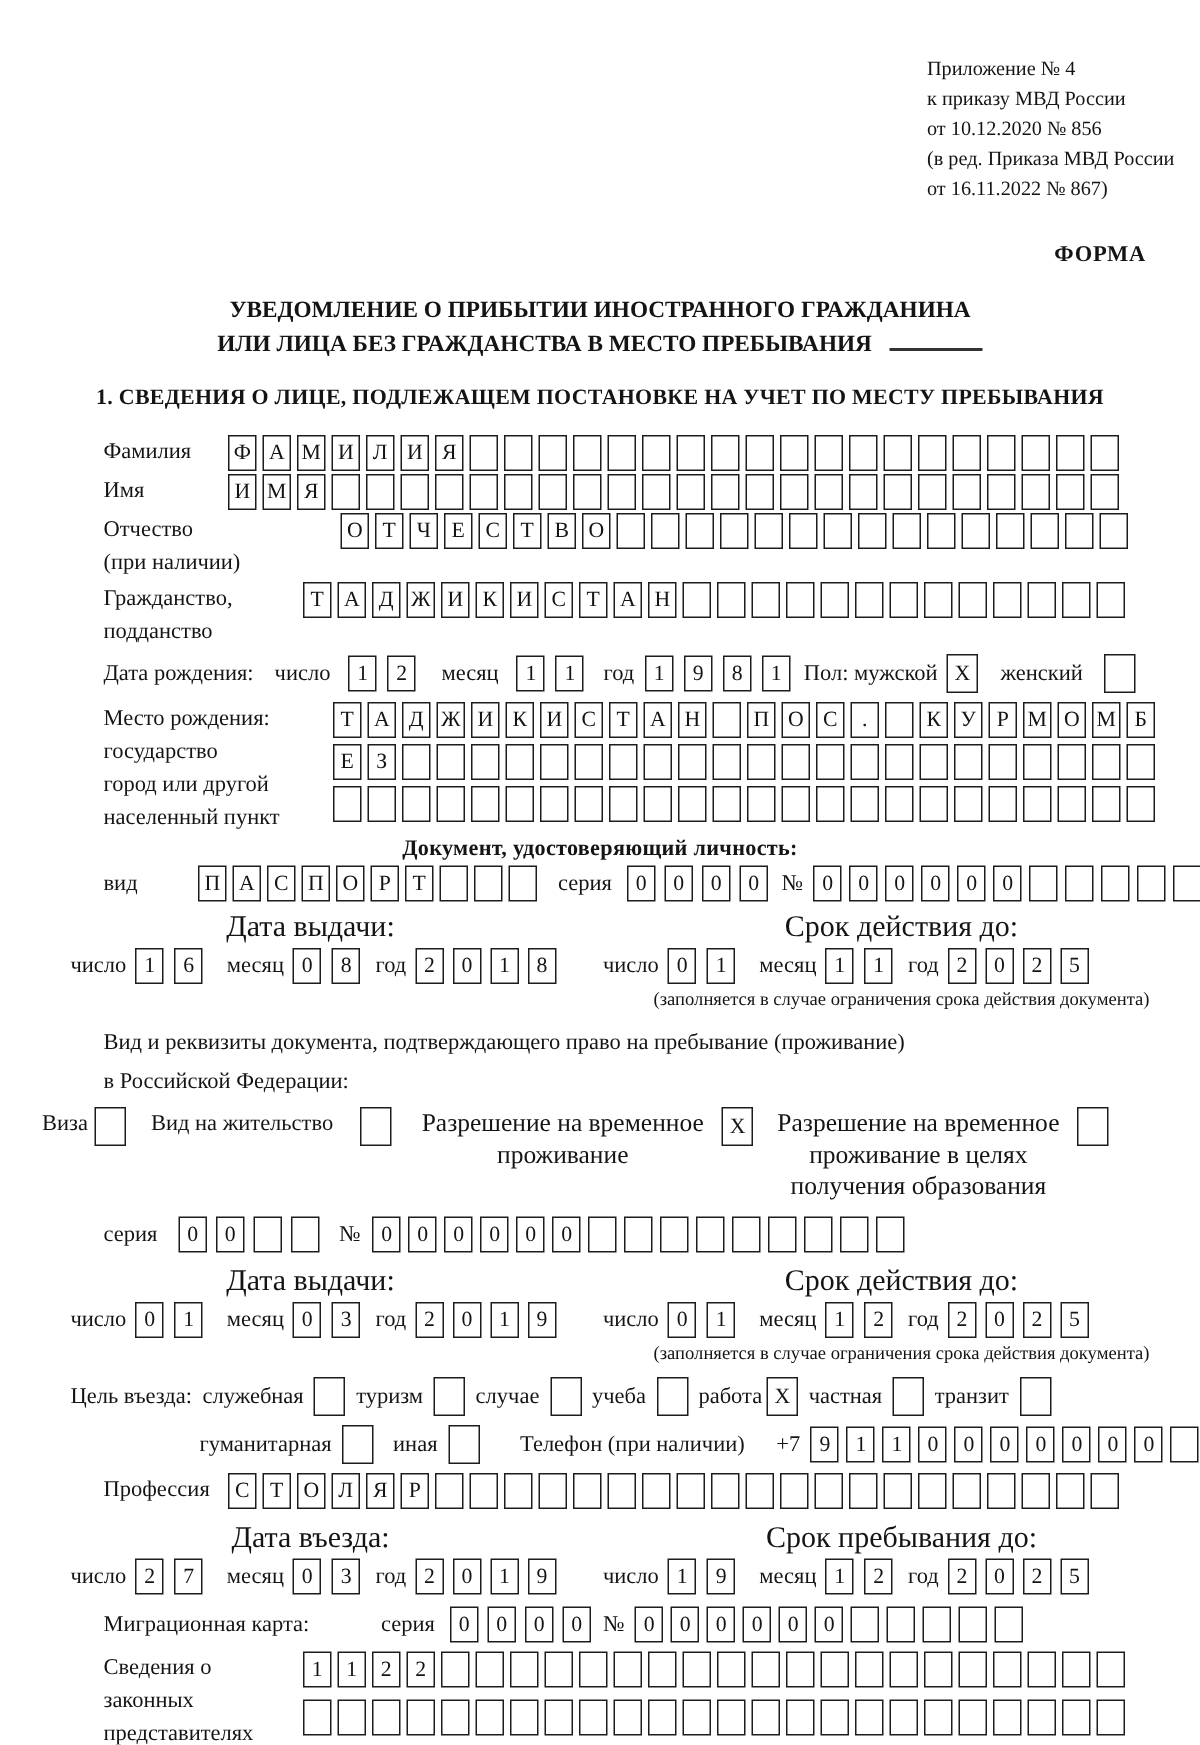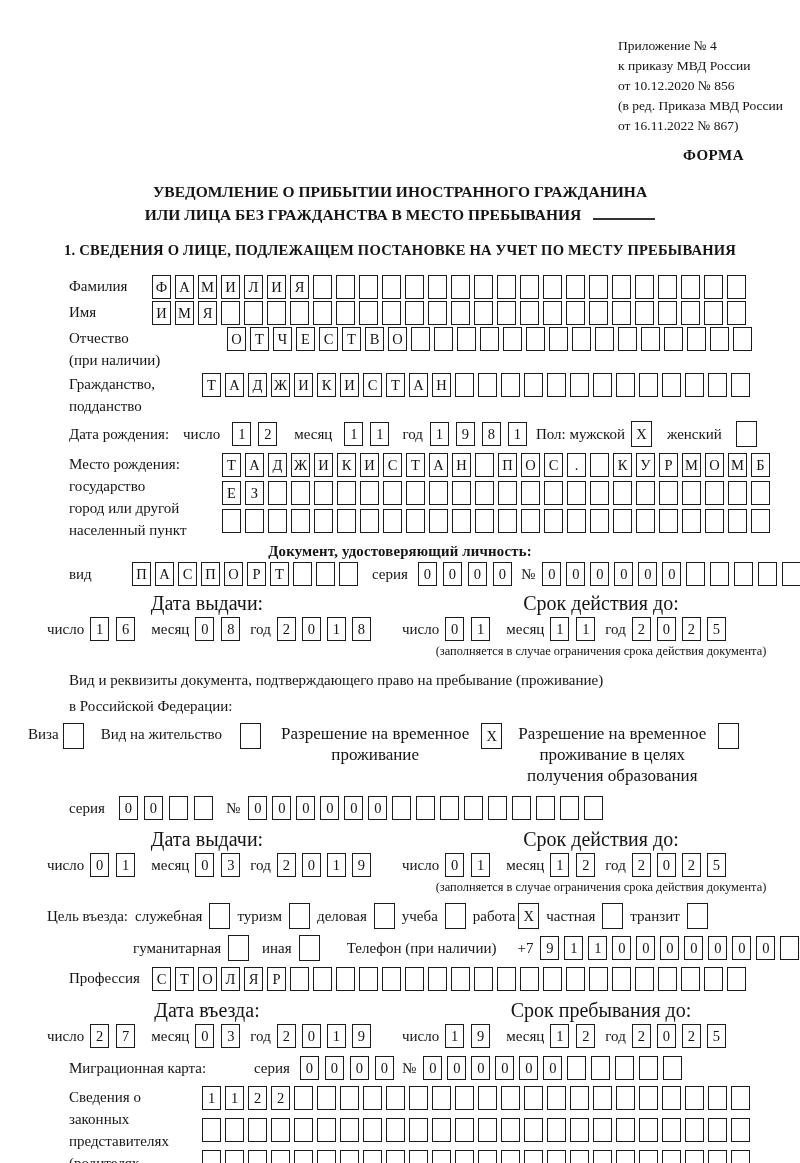--- a/index.html
+++ b/index.html
@@ -5,21 +5,21 @@
   html,body{margin:0;padding:0;background:#fff;}
   body{
     width:800px;height:1163px;
     font-family:"Liberation Serif", serif;
     color:#141414;
     position:relative;
     overflow:hidden;
   }
   .annex{margin:36px 0 0 618px;font-size:13.5px;line-height:20px;}
   .annex div{white-space:nowrap;}
-  .form-word{text-align:right;padding-right:56px;margin-top:11px;font-weight:bold;font-size:15px;letter-spacing:.5px;}
+  .form-word{text-align:right;padding-right:36px;margin-top:26px;font-weight:bold;font-size:15px;letter-spacing:.5px;}
   .title{margin-top:16px;text-align:center;font-weight:bold;font-size:15.5px;line-height:23px;}
   .title-underline{display:inline-block;width:62px;border-bottom:2px solid #333;height:14px;margin-left:12px;}
   .section-heading{margin-top:16px;text-align:center;font-weight:bold;font-size:14.6px;letter-spacing:.2px;}
 
   .row{display:flex;align-items:flex-start;padding-left:69px;font-size:15px;}
   .lbl{line-height:22px;flex:none;}
   .boxes{display:flex;gap:4px;flex:none;}
   .boxcol{display:flex;flex-direction:column;gap:4px;}
   .box{
     width:17px;height:22px;flex:none;
@@ -496,21 +496,21 @@
     <div class="small-note">(заполняется в случае ограничения срока действия документа)</div>
   </div>
 </div>
 
 <div class="purpose-row mt8">
   <span>Цель въезда:</span>
   <span>служебная</span>
   <span class="chk"></span>
   <span>туризм</span>
   <span class="chk"></span>
-  <span>деловая</span>
+  <span>случае</span>
   <span class="chk"></span>
   <span>учеба</span>
   <span class="chk"></span>
   <span>работа</span>
   <span class="chk" style="margin-left:-4px;">X</span>
   <span>частная</span>
   <span class="chk"></span>
   <span>транзит</span>
   <span class="chk"></span>
 </div>

